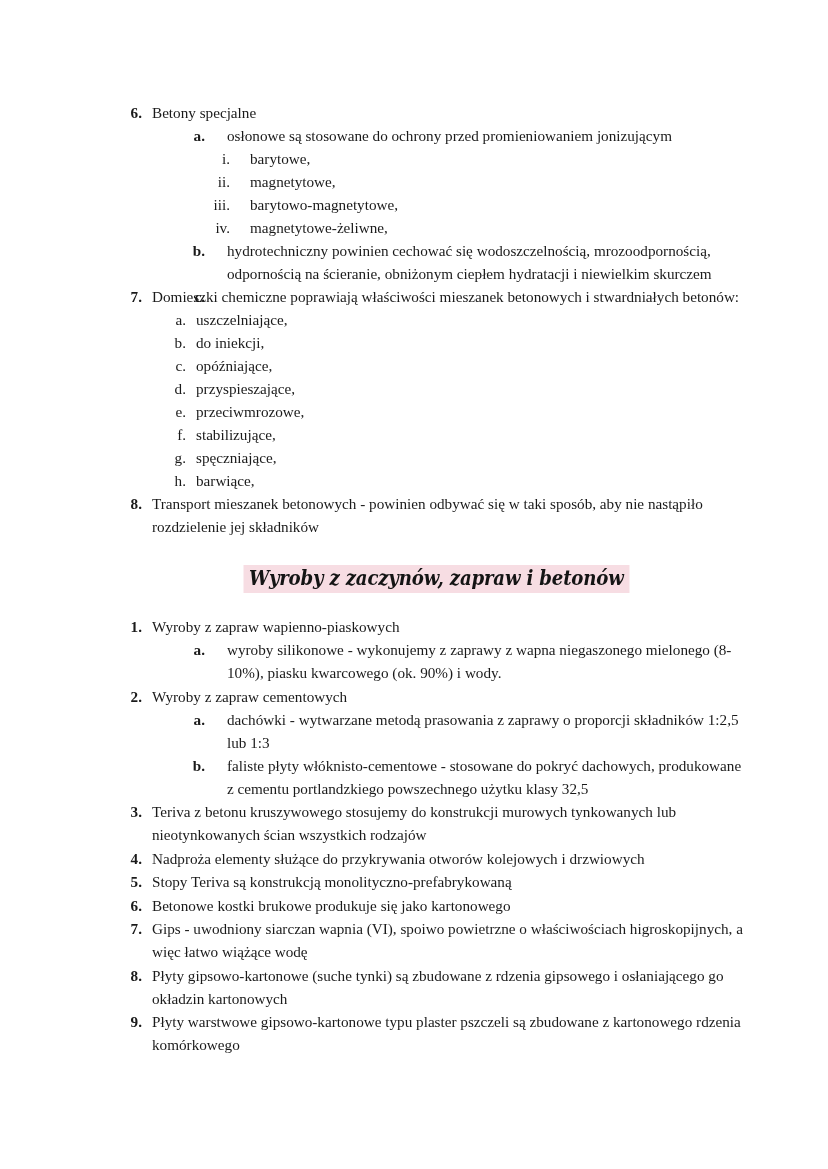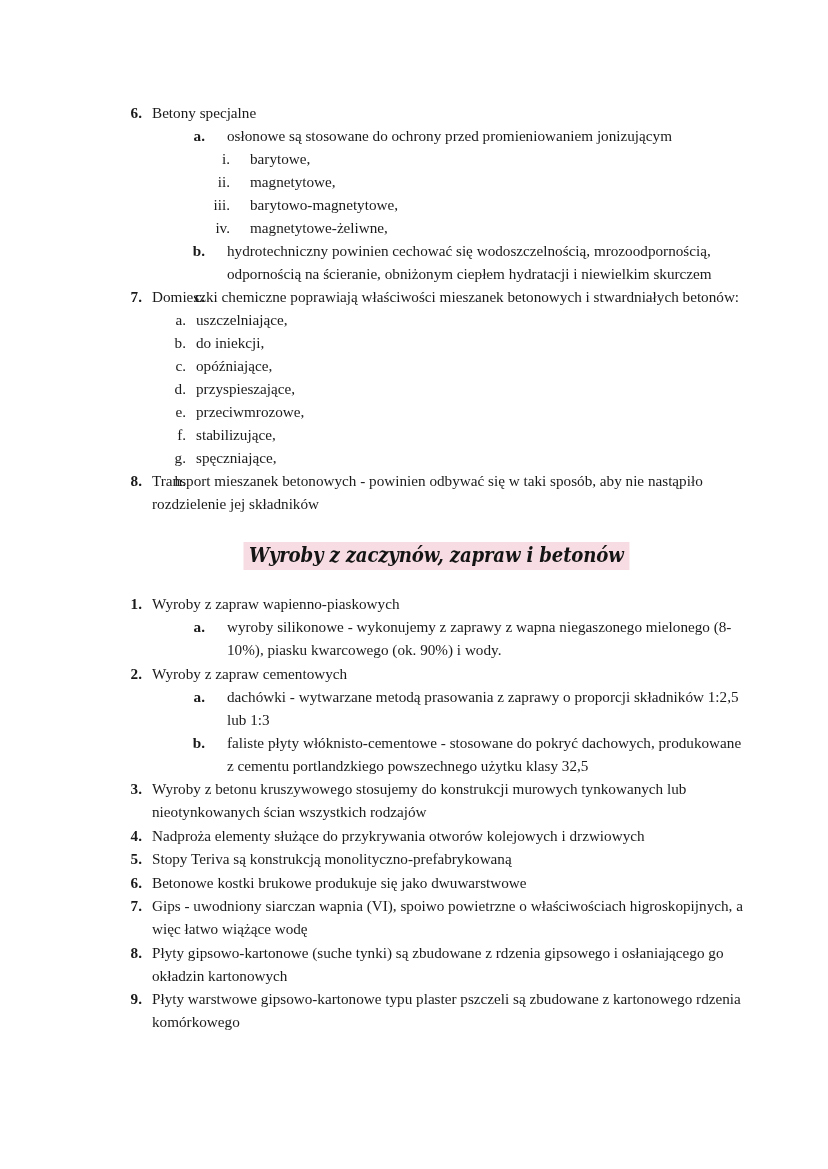--- a/index.html
+++ b/index.html
@@ -183,20 +183,21 @@
     <div class="row lvl2p">
       <span class="marker">f.</span>
       <span class="rowtext">stabilizujące,</span>
     </div>
     <div class="row lvl2p">
       <span class="marker">g.</span>
       <span class="rowtext">spęczniające,</span>
     </div>
     <div class="row lvl2p">
       <span class="marker">h.</span>
+      <span class="rowtext">barwiące,</span>
     </div>
 
     <div class="row lvl1 gap-before-8">
       <span class="marker">8.</span>
       <span class="rowtext"><span class="b">Transport mieszanek betonowych</span><span> - powinien odbywać się w taki sposób, aby nie nastąpiło rozdzielenie jej składników</span></span>
     </div>
 
     <div class="heading-wrap">
       <span class="heading">Wyroby z zaczynów, zapraw i betonów</span>
     </div>
@@ -218,33 +219,33 @@
       <span class="marker">a.</span>
       <span class="rowtext"><span class="b">dachówki</span><span> - wytwarzane metodą prasowania z zaprawy o proporcji składników 1:2,5 lub 1:3</span></span>
     </div>
     <div class="row lvl2">
       <span class="marker">b.</span>
       <span class="rowtext"><span class="b">faliste płyty włóknisto-cementowe</span><span> - stosowane do pokryć dachowych, produkowane z cementu portlandzkiego powszechnego użytku klasy 32,5</span></span>
     </div>
 
     <div class="row lvl1">
       <span class="marker">3.</span>
-      <span class="rowtext"><span class="b">Wyroby z betonu kruszywowego</span><span> stosujemy do konstrukcji murowych tynkowanych lub nieotynkowanych ścian wszystkich rodzajów</span></span>
+      <span class="rowtext"><span class="b">Teriva z betonu kruszywowego</span><span> stosujemy do konstrukcji murowych tynkowanych lub nieotynkowanych ścian wszystkich rodzajów</span></span>
     </div>
     <div class="row lvl1">
       <span class="marker">4.</span>
       <span class="rowtext"><span class="b">Nadproża</span><span> elementy służące do przykrywania otworów kolejowych i drzwiowych</span></span>
     </div>
     <div class="row lvl1">
       <span class="marker">5.</span>
       <span class="rowtext"><span class="b">Stopy Teriva</span><span> są konstrukcją monolityczno-prefabrykowaną</span></span>
     </div>
     <div class="row lvl1">
       <span class="marker">6.</span>
-      <span class="rowtext"><span class="b">Betonowe kostki brukowe</span><span> produkuje się jako dwuwarstwowe</span></span>
+      <span class="rowtext"><span class="b">Betonowe kostki brukowe</span><span> produkuje się jako kartonowego</span></span>
     </div>
     <div class="row lvl1">
       <span class="marker">7.</span>
       <span class="rowtext"><span class="b">Gips</span><span> - uwodniony siarczan wapnia (VI), spoiwo powietrzne o właściwościach higroskopijnych, a więc łatwo wiążące wodę</span></span>
     </div>
     <div class="row lvl1">
       <span class="marker">8.</span>
       <span class="rowtext"><span class="b">Płyty gipsowo-kartonowe</span><span> (suche tynki) są zbudowane z rdzenia gipsowego i osłaniającego go okładzin kartonowych</span></span>
     </div>
     <div class="row lvl1">

